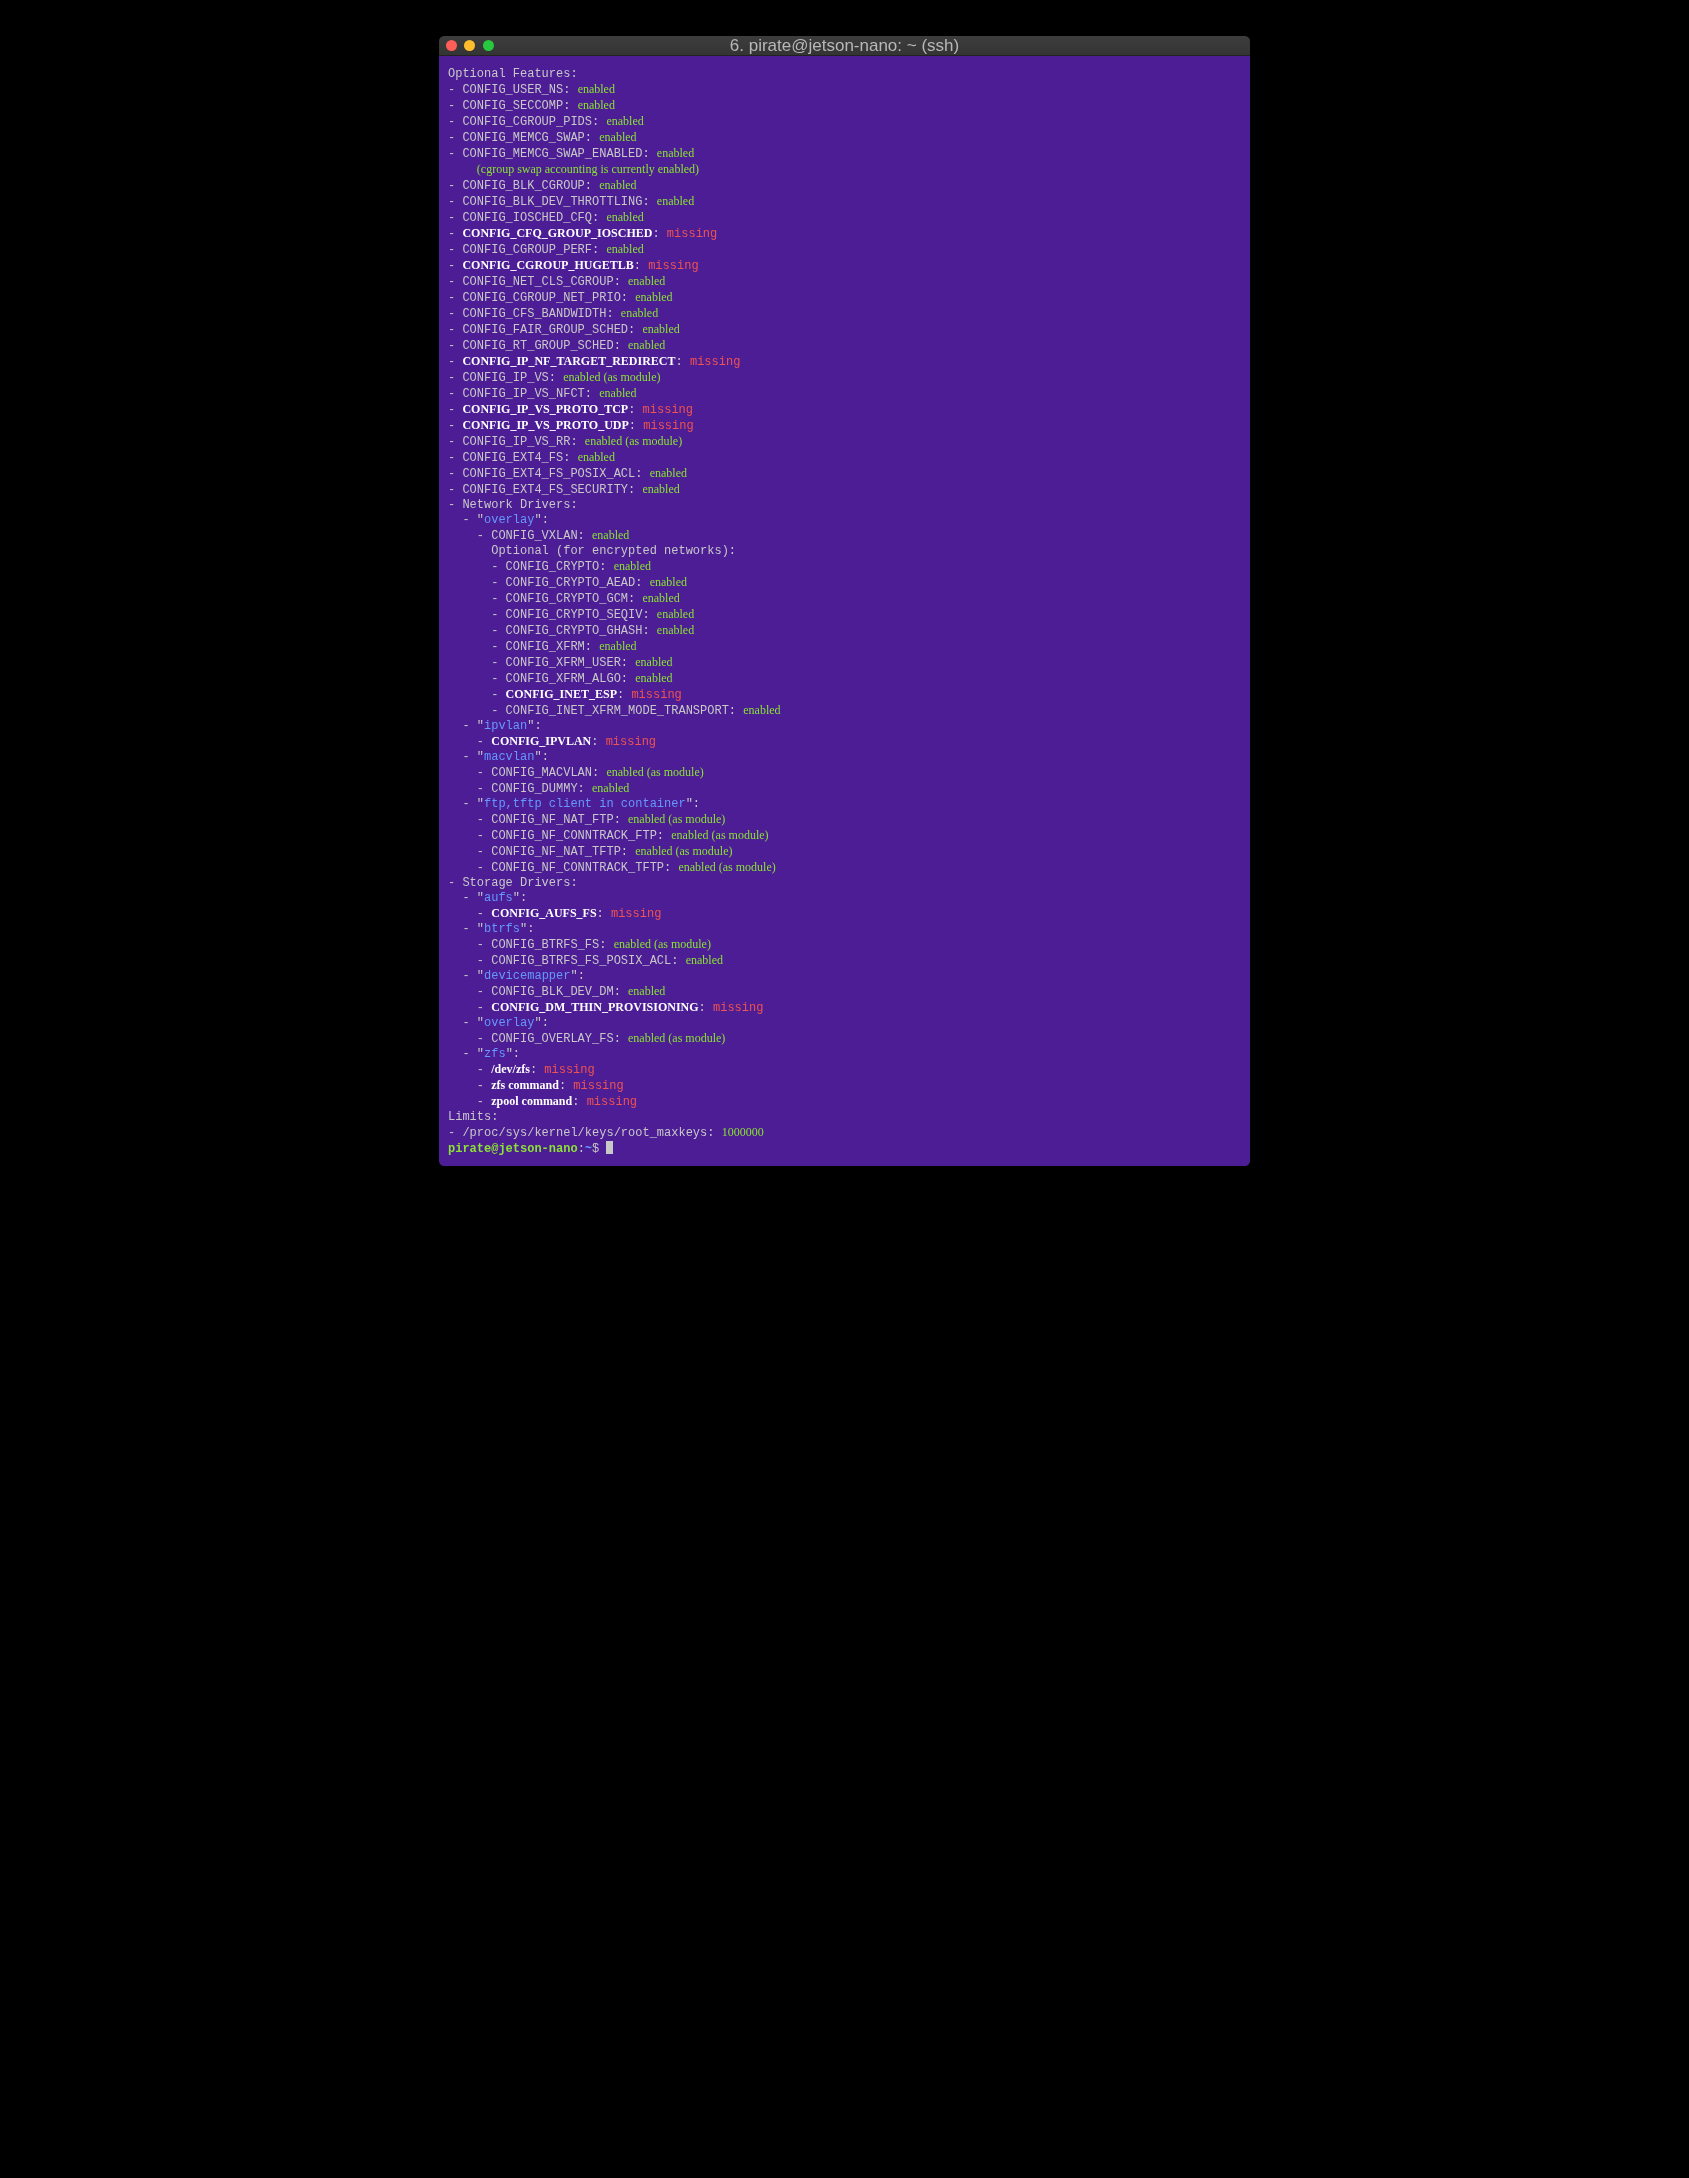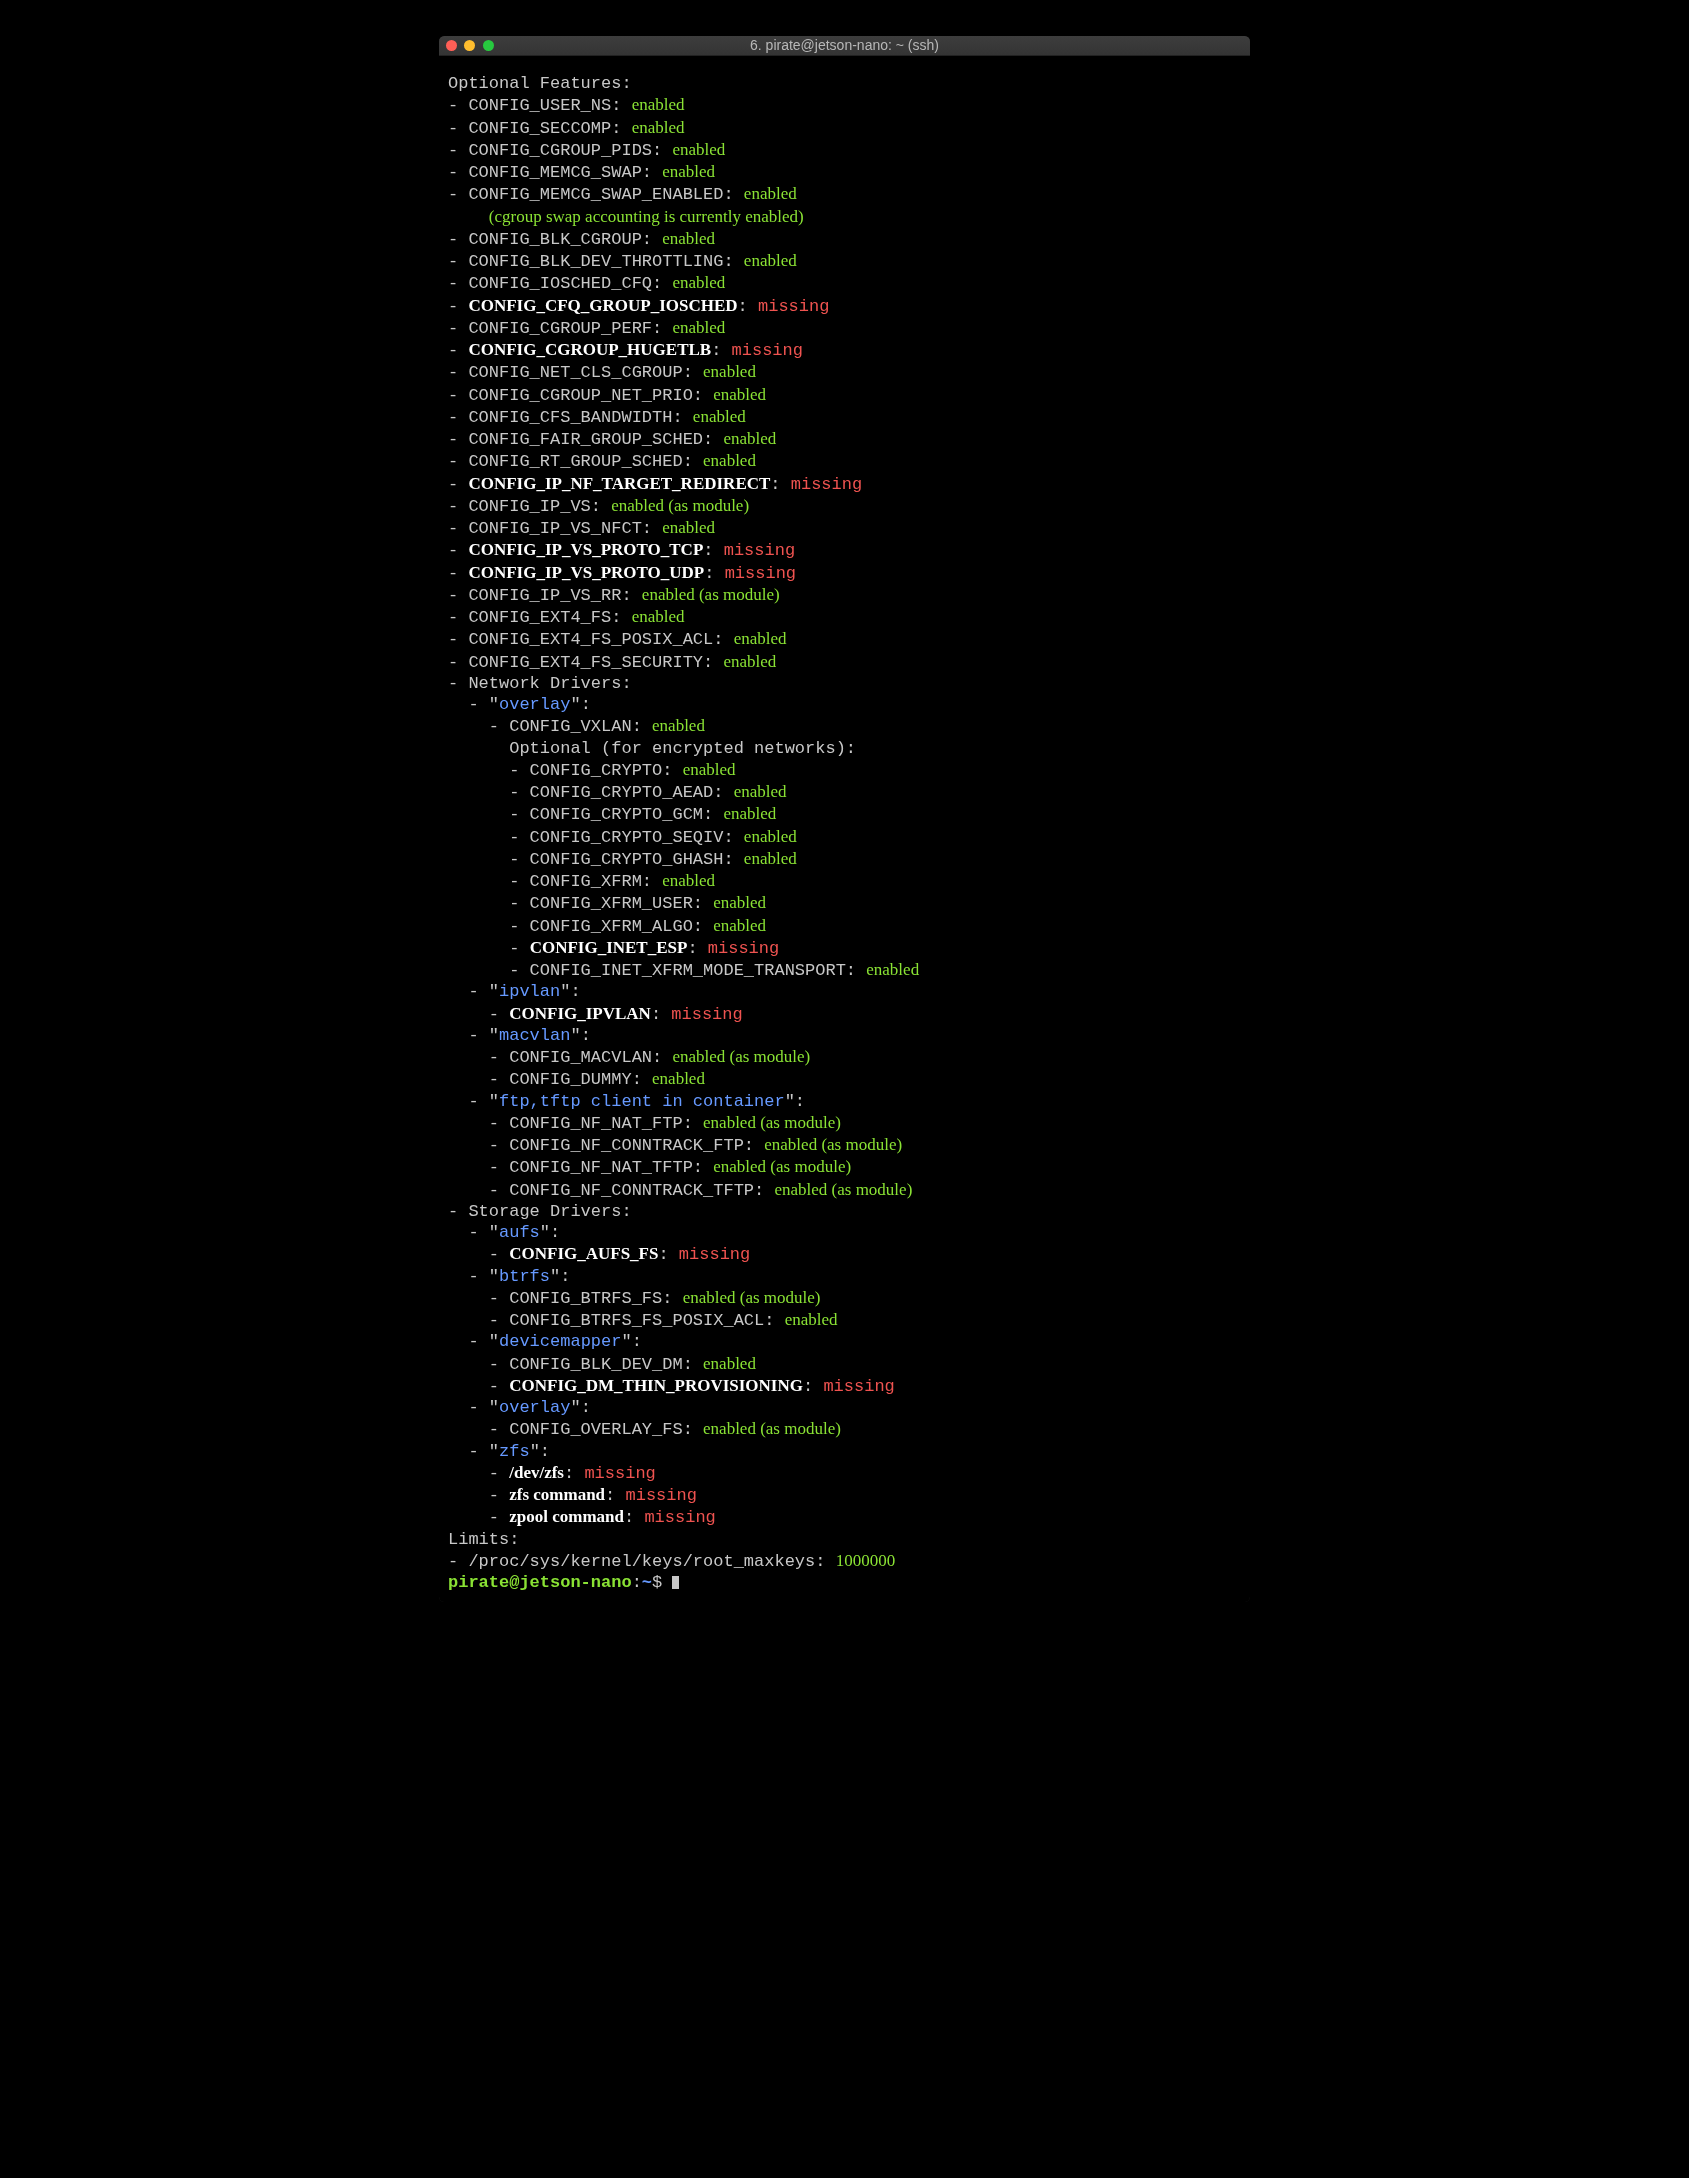--- a/index.html
+++ b/index.html
@@ -29,29 +29,29 @@
     position: relative;
     border-bottom: 0.9px solid #222;
   }
   .traffic { display: flex; gap: 7.2px; z-index: 2; }
   .dot { width: 11px; height: 11px; border-radius: 50%; }
   .dot.red { background: #ff5f56; }
   .dot.yellow { background: #ffbd2e; }
   .dot.green { background: #27c93f; }
   .title {
     position: absolute; left: 0; right: 0; text-align: center;
-    color: #b8b8b8; font-size: 14px;
+    color: #b8b8b8; font-size: 17px;
     font-family: -apple-system, BlinkMacSystemFont, "Helvetica Neue", sans-serif;
   }
   .term {
-    padding: 17px 9px 9px 9px;
+    padding: 11px 9px 9px 9px;
     white-space: pre;
-    font-size: 17px;
+    font-size: 12px;
     color: #c8c8c8;
-    background: #000000;
+    background: #4c1d95;
   }
   .line { white-space: pre; }
   .bold { font-weight: bold; color: #fff; font-family: Liberation Serif, serif; }
   .green { color: #8ae234; font-family: Liberation Serif, serif; }
   .red { color: #ef5350; }
   .red-bold { color: #ef5350; font-weight: normal; }
   .blue { color: #6699ff; margin-top: 28px; }
   .pr-user { color: #8ae234; font-weight: bold; }
   .pr-path { color: #6699ff; font-weight: bold; }
   .cursor {

